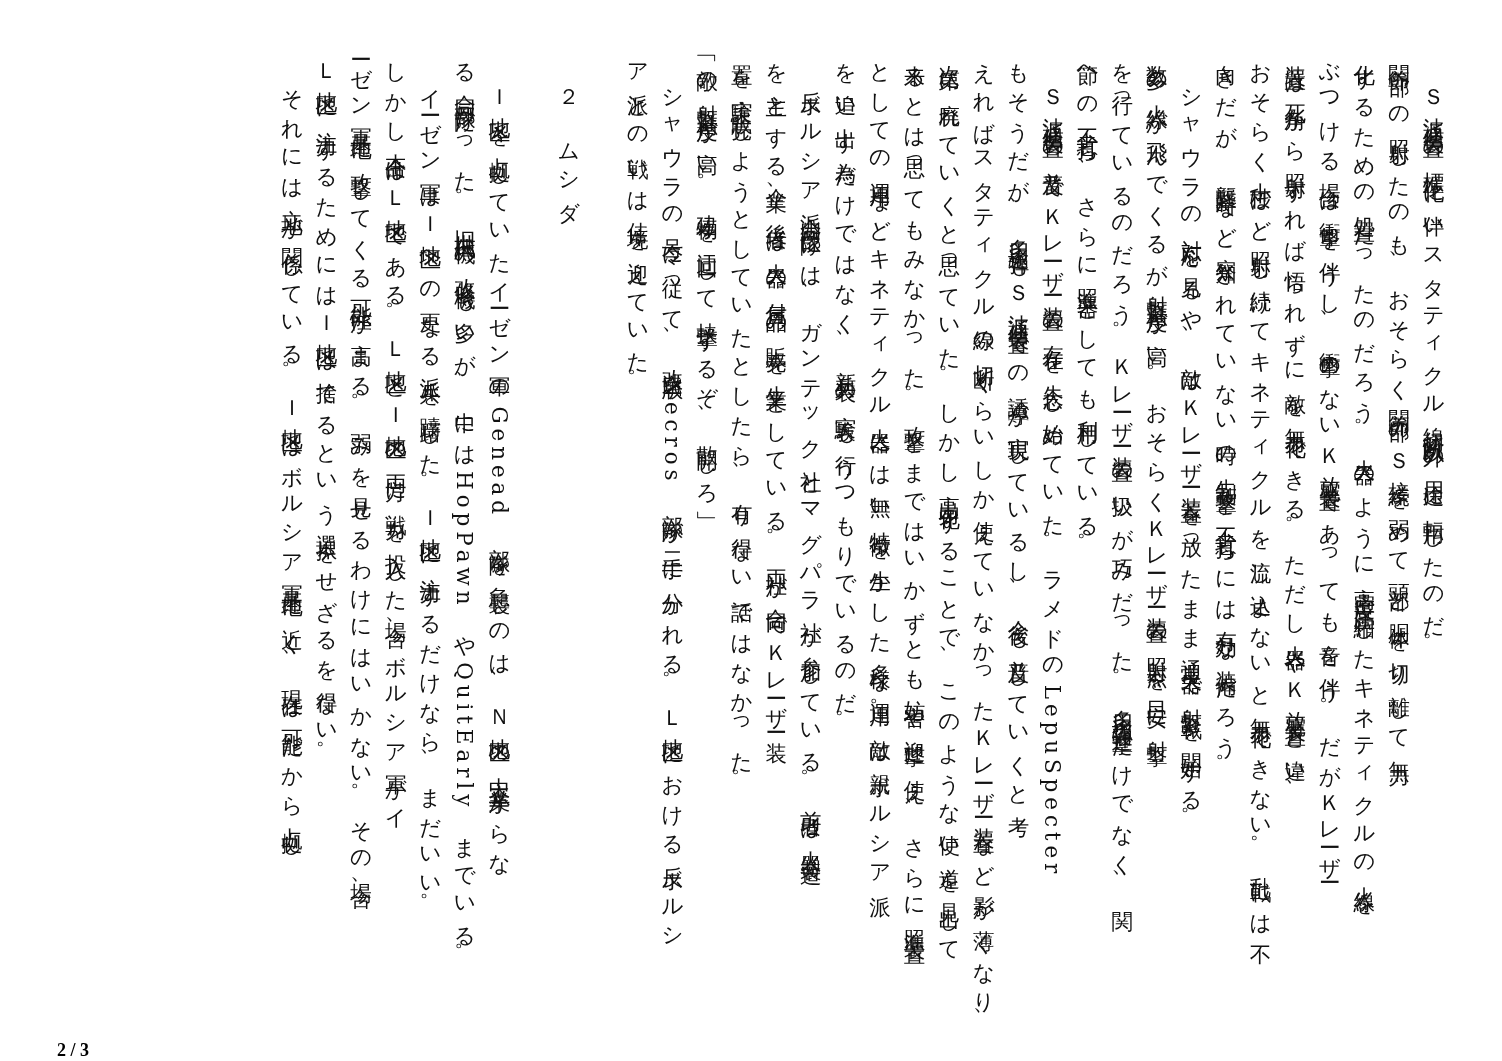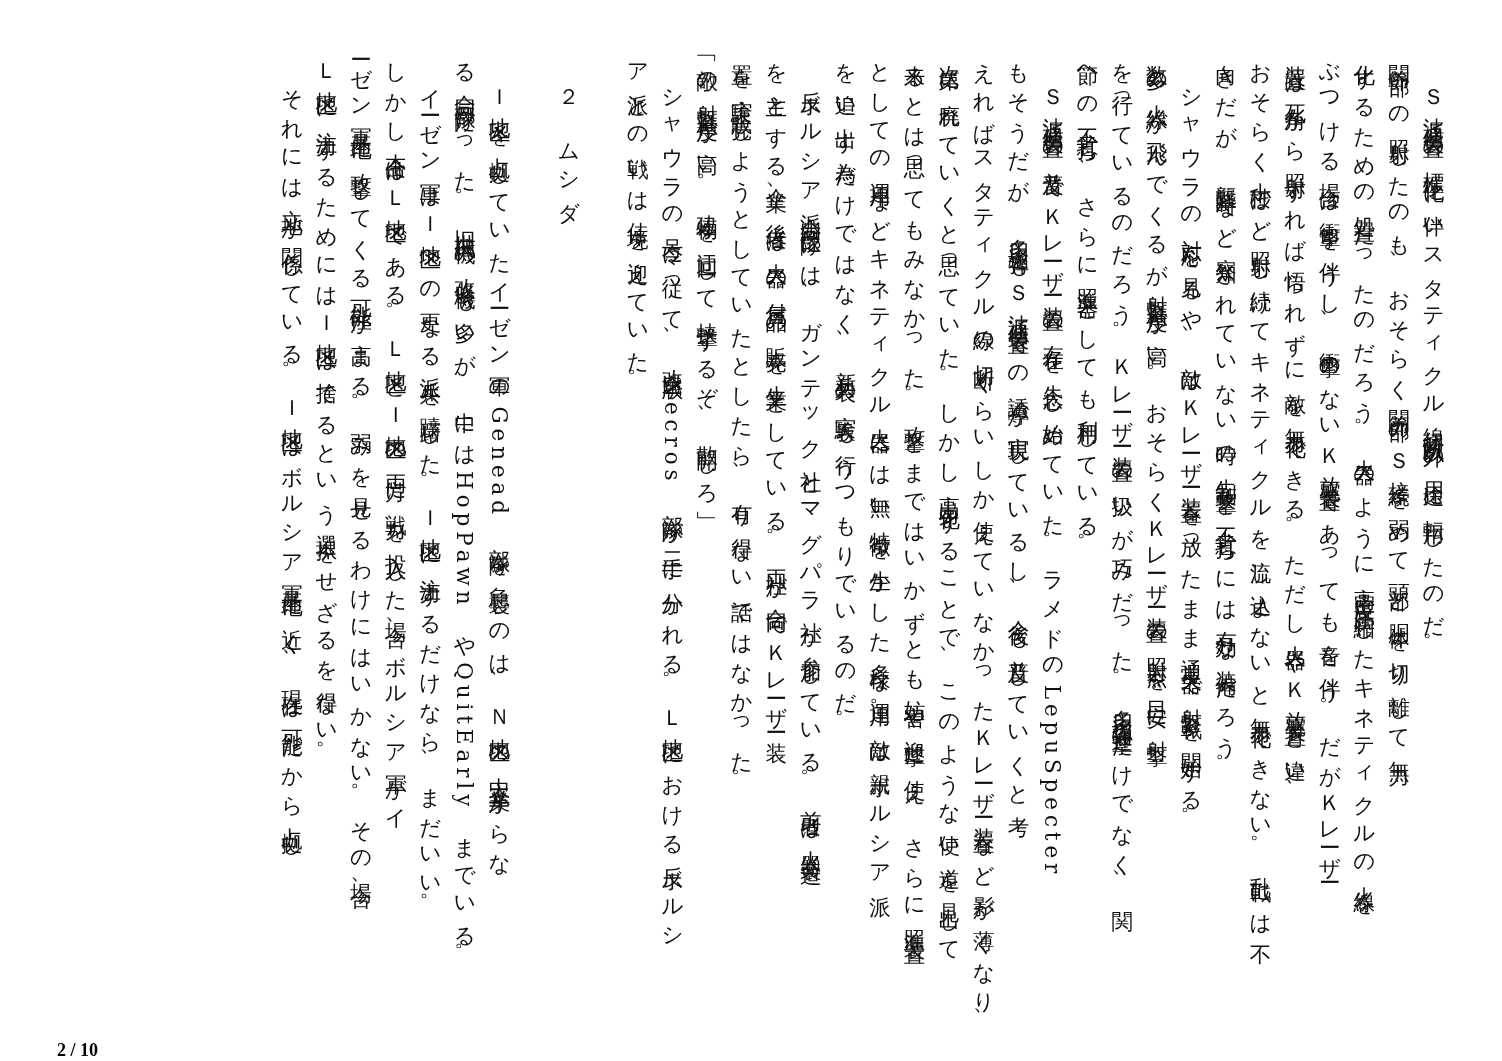--- a/index.html
+++ b/index.html
@@ -62,13 +62,13 @@
     <span class="col">　Ｉ地区を占拠していたイーゼン軍の Genead 部隊を急襲しのは、Ｎ地区の中立企業からな</span>
     <span class="col">る合同部隊だった。旧世代機の改修機も多いが、中には HopPawn や QuitEarly までいる。</span>
     <span class="col">　イーゼン軍はＩ地区への更なる派兵を躊躇した。Ｉ地区に注力するだけなら、まだいい。</span>
     <span class="col">しかし本命はＬ地区である。Ｌ地区とＩ地区の両方に戦力を投入した場合、ボルシア軍がイ</span>
     <span class="col">ーゼン軍基地に攻撃してくる可能性が高まる。弱みを見せるわけにはいかない。その場合、</span>
     <span class="col">Ｌ地区に注力するためにはＩ地区は捨てるという選択をせざるを得ない。</span>
     <span class="col">　それには立地が関係している。Ｉ地区はボルシア軍基地に近く、現在は可能だから占拠し</span>
   </div>
 </div>
 
-<div class="footer">2 / 10</div>
+<div class="footer">2 / 3</div>
 
 </body></html>

